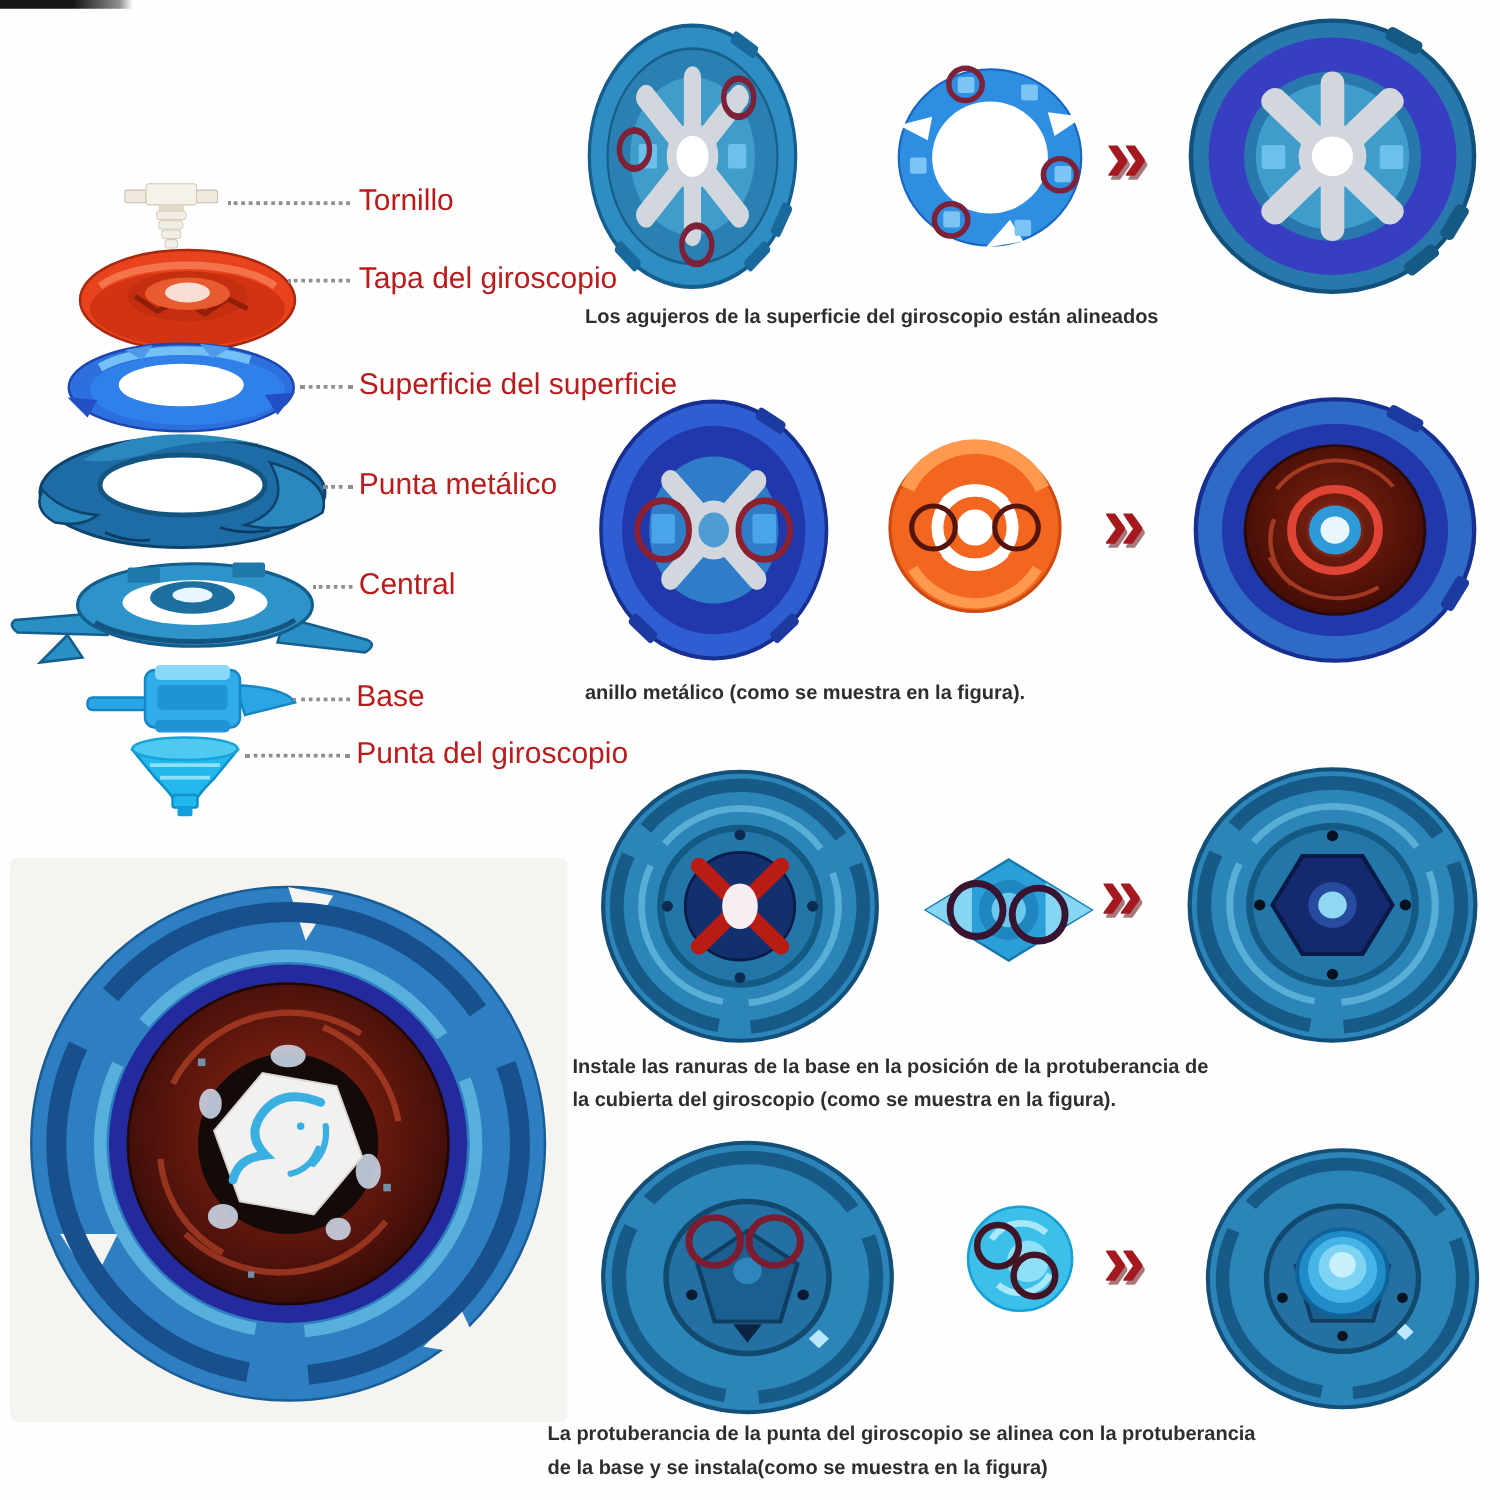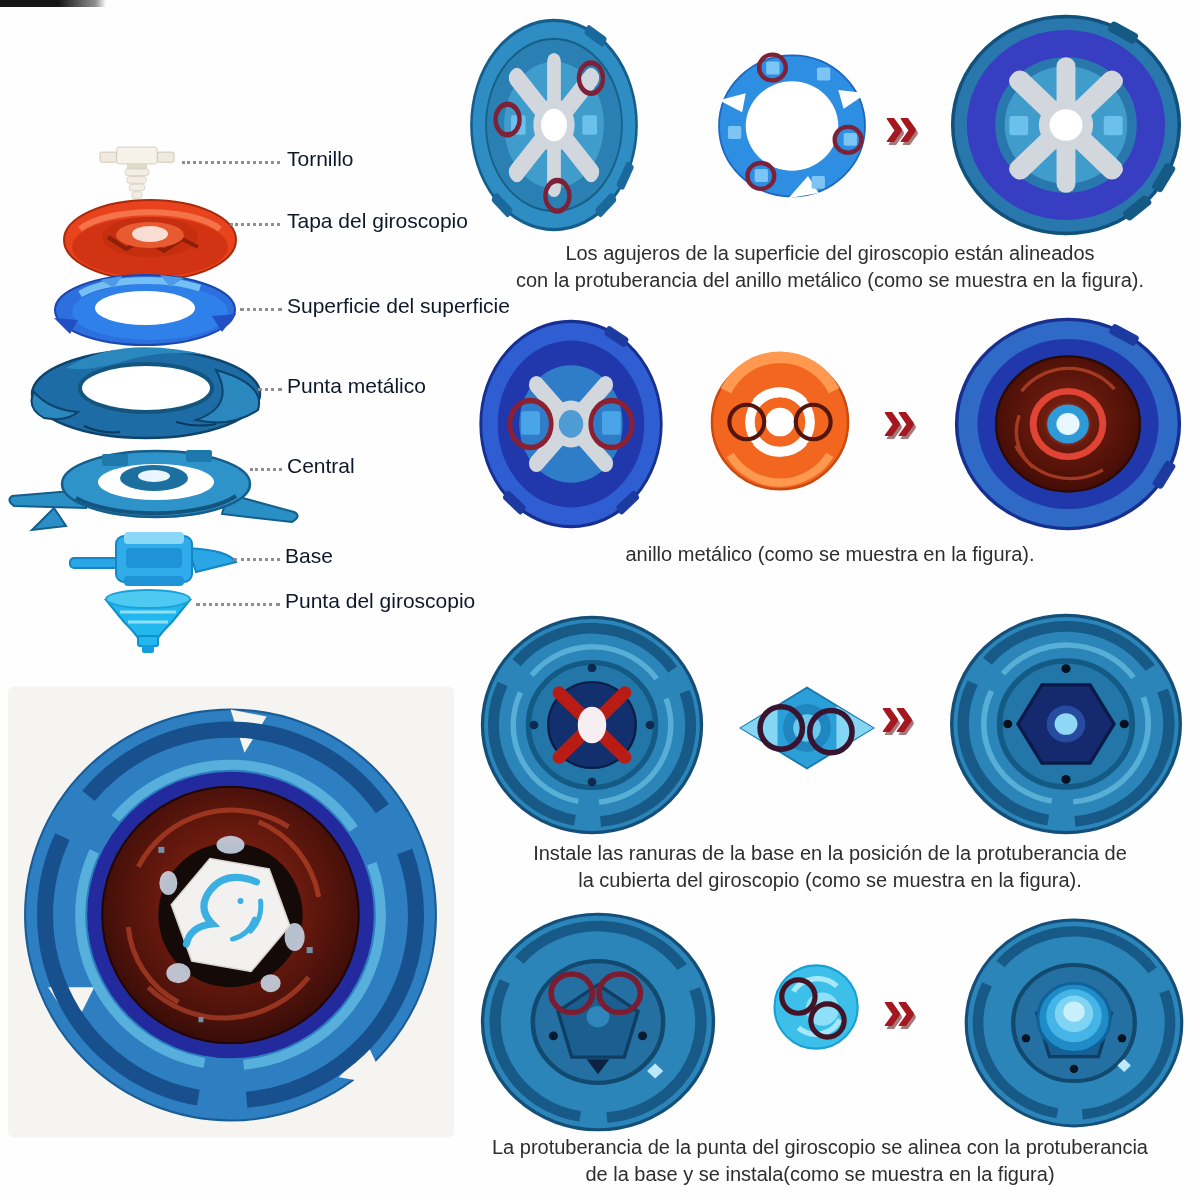--- a/index.html
+++ b/index.html
@@ -2,24 +2,24 @@
 <html><head>
 <meta charset="utf-8">
 <style>
   html,body{margin:0;padding:0;background:#ffffff;}
   .page{position:relative;width:1200px;height:1200px;background:#fefefe;
         font-family:"Liberation Sans",sans-serif;overflow:hidden;}
   .corner-mark{position:absolute;left:0;top:0;width:106px;height:7px;
         background:linear-gradient(90deg,#161616 55%,#8f8f8f 90%,transparent);}
   .title{position:absolute;left:26px;top:26px;margin:0;font-size:36px;line-height:44px;
         font-weight:800;color:#1c1c1c;letter-spacing:-0.4px;}
-  .part-label{position:absolute;font-size:21px;color:#0f172a;font-weight:500;white-space:nowrap;}
+  .part-label{position:absolute;font-size:24px;color:#b91c1c;font-weight:500;white-space:nowrap;}
   .leader{position:absolute;height:0;border-top:3px dotted #8f8f8f;}
-  .caption{position:absolute;text-align:center;font-size:20px;line-height:27px;
-        font-weight:400;color:#2e2e2e;}
+  .caption{position:absolute;text-align:left;font-size:16px;line-height:27px;
+        font-weight:700;color:#2e2e2e;}
   .caption span{display:block;}
   .chevron{position:absolute;font-size:62px;font-weight:900;color:#a6181f;line-height:1;
         text-shadow:2px 3px 0 rgba(92,10,14,.55);}
   .img{position:absolute;}
 </style>
 </head>
 <body>
 
 <div class="page">
 
@@ -179,21 +179,20 @@
       <rect x="92" y="40" width="16" height="120" rx="8"></rect>
       <circle cx="100" cy="100" r="23"></circle>
     </g>
     <circle cx="100" cy="100" r="14" fill="#ffffff"></circle>
     <rect x="52" y="92" width="16" height="17" rx="2" fill="#6cc0ec"></rect>
     <rect x="132" y="92" width="16" height="17" rx="2" fill="#6cc0ec"></rect>
   </svg>
 
   <div class="caption" style="left:468px;top:240px;width:724px">
     <span>Los agujeros de la superficie del giroscopio están alineados</span>
-    <span>con la protuberancia del anillo metálico (como se muestra en la figura).</span>
   </div>
 
   <svg class="img" style="left:477px;top:317px;width:188px;height:214px" viewBox="0 0 200 200" preserveAspectRatio="none">
     <circle cx="100" cy="100" r="96" fill="#2e5ed2" stroke="#172f90" stroke-width="3"></circle>
     <g fill="#1c3aa0">
       <rect x="88" y="0" width="26" height="10" rx="3" transform="rotate(30 100 100)"></rect>
       <rect x="88" y="0" width="26" height="10" rx="3" transform="rotate(140 100 100)"></rect>
       <rect x="88" y="190" width="26" height="10" rx="3" transform="rotate(40 100 100)"></rect>
     </g>
     <circle cx="100" cy="100" r="78" fill="#2138ac"></circle>

